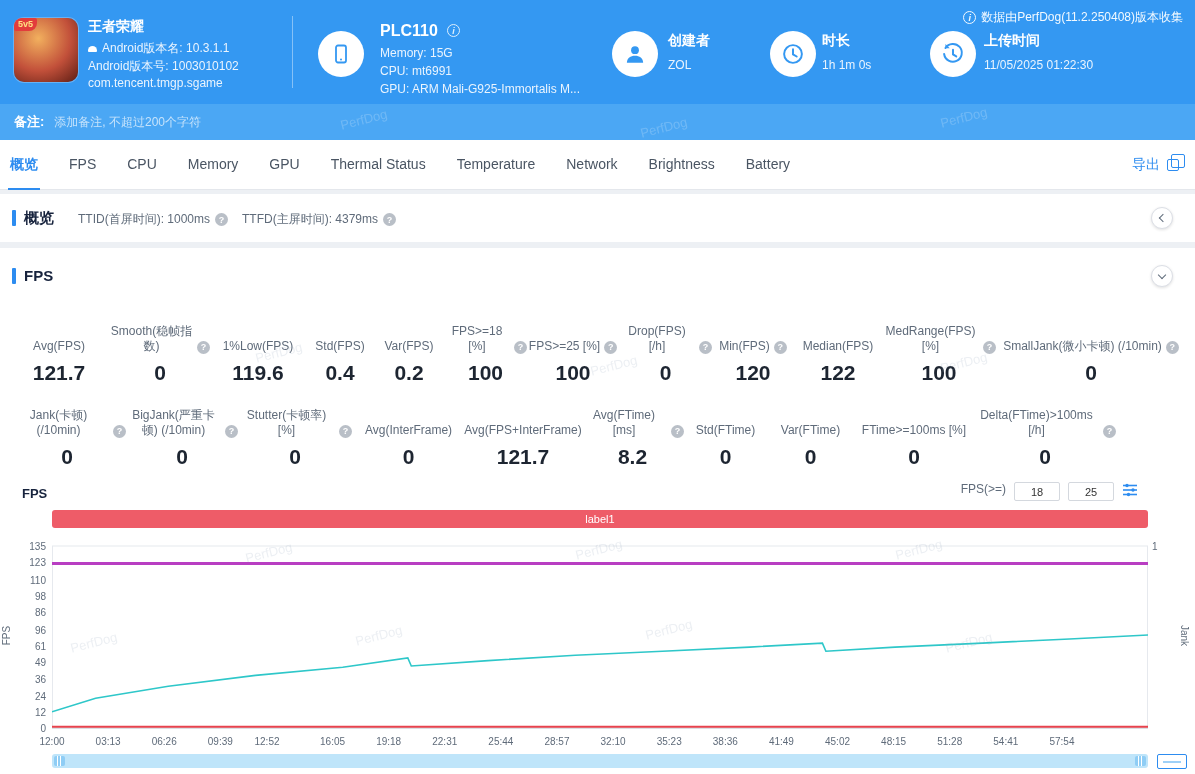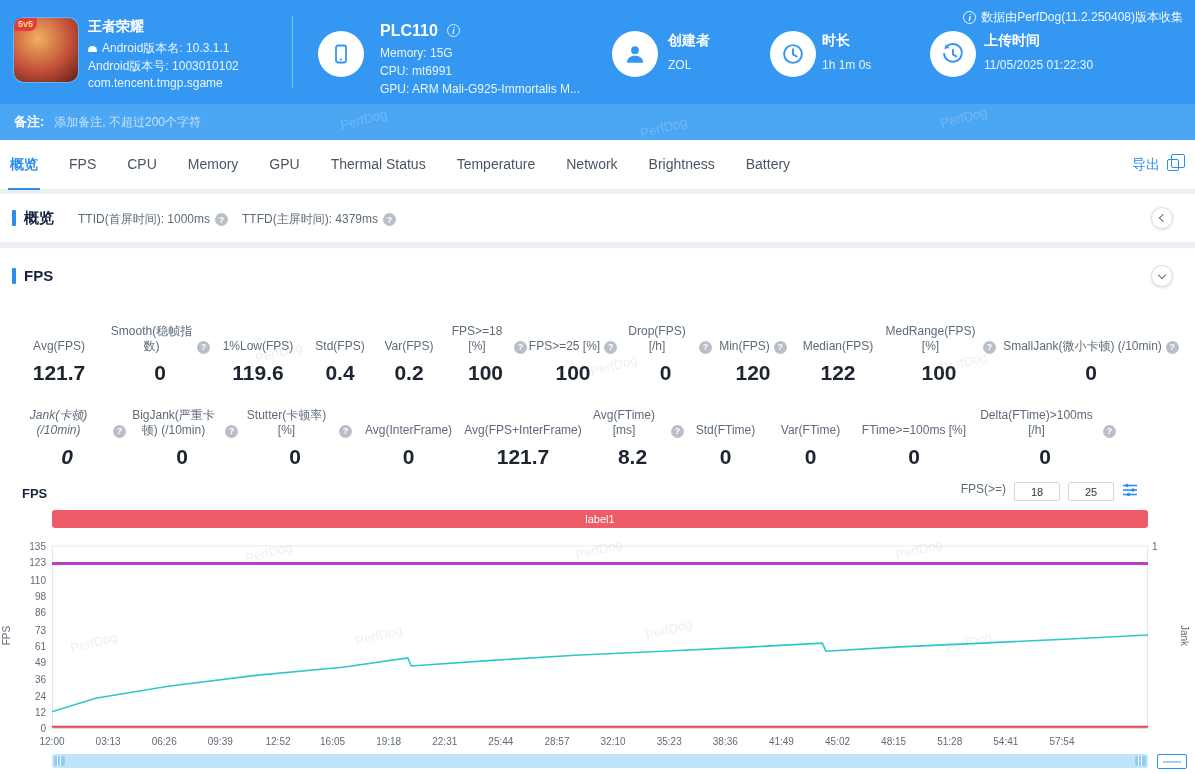--- a/index.html
+++ b/index.html
@@ -291,21 +291,21 @@
         </div>
         <div class="metric" style="width: 190px;">
           <div class="m-label">
             <span>SmallJank(微小卡顿) (/10min)</span>
             <span class="q">?</span>
           </div>
           <div class="m-value">0</div>
         </div>
       </div>
     <div class="mrow" id="mrow2">
-        <div class="metric" style="width: 118px; font-style: italic;">
+        <div class="metric" style="width: 118px;">
           <div class="m-label">
             <span>Jank(卡顿) (/10min)</span>
             <span class="q">?</span>
           </div>
           <div class="m-value">0</div>
         </div>
         <div class="metric" style="width: 112px;">
           <div class="m-label">
             <span>BigJank(严重卡顿) (/10min)</span>
             <span class="q">?</span>
@@ -387,21 +387,21 @@
     <div class="banner">label1</div>
 
     <div class="chart-area">
       <span class="axis-name axis-fps">FPS</span>
       <div class="ylabels" id="ylabels">
           <span class="ytick" style="top: 5px;">135</span>
           <span class="ytick" style="top: 21.1778px;">123</span>
           <span class="ytick" style="top: 38.7037px;">110</span>
           <span class="ytick" style="top: 54.8815px;">98</span>
           <span class="ytick" style="top: 71.0593px;">86</span>
-          <span class="ytick" style="top: 88.5852px;">73</span>
+          <span class="ytick" style="top: 88.5852px;">96</span>
           <span class="ytick" style="top: 104.763px;">61</span>
           <span class="ytick" style="top: 120.941px;">49</span>
           <span class="ytick" style="top: 138.467px;">36</span>
           <span class="ytick" style="top: 154.644px;">24</span>
           <span class="ytick" style="top: 170.822px;">12</span>
           <span class="ytick" style="top: 187px;">0</span>
         </div>
       <div class="plot">
         <svg id="chart-svg" width="1096" height="196" viewBox="0 0 1096 196">
           <rect x="0.5" y="10" width="1095" height="182" fill="none" stroke="#e6e9ee" stroke-width="1"></rect>
@@ -411,21 +411,21 @@
             <polyline points="0.0,190.7 1096.0,190.7" fill="none" stroke="#e8434e" stroke-width="2"></polyline>
           </svg>
       </div>
       <span class="rtick">1</span>
       <span class="axis-name axis-jank">Jank</span>
       <div class="xlabels" id="xlabels">
           <span class="xtick" style="left: 28px;">12:00</span>
           <span class="xtick" style="left: 84.1082px;">03:13</span>
           <span class="xtick" style="left: 140.216px;">06:26</span>
           <span class="xtick" style="left: 196.325px;">09:39</span>
-          <span class="xtick" style="left: 254px;">12:52</span>
+          <span class="xtick" style="left: 243px;">12:52</span>
           <span class="xtick" style="left: 308.541px;">16:05</span>
           <span class="xtick" style="left: 364.649px;">19:18</span>
           <span class="xtick" style="left: 420.758px;">22:31</span>
           <span class="xtick" style="left: 476.866px;">25:44</span>
           <span class="xtick" style="left: 532.974px;">28:57</span>
           <span class="xtick" style="left: 589.082px;">32:10</span>
           <span class="xtick" style="left: 645.19px;">35:23</span>
           <span class="xtick" style="left: 701.299px;">38:36</span>
           <span class="xtick" style="left: 757.407px;">41:49</span>
           <span class="xtick" style="left: 813.515px;">45:02</span>

